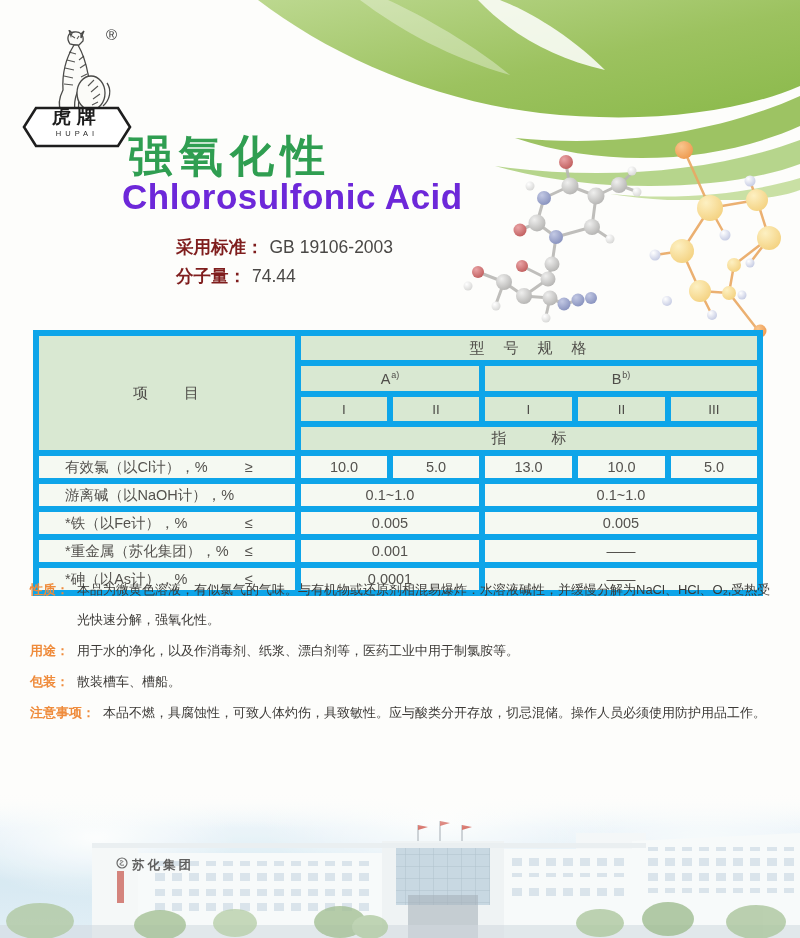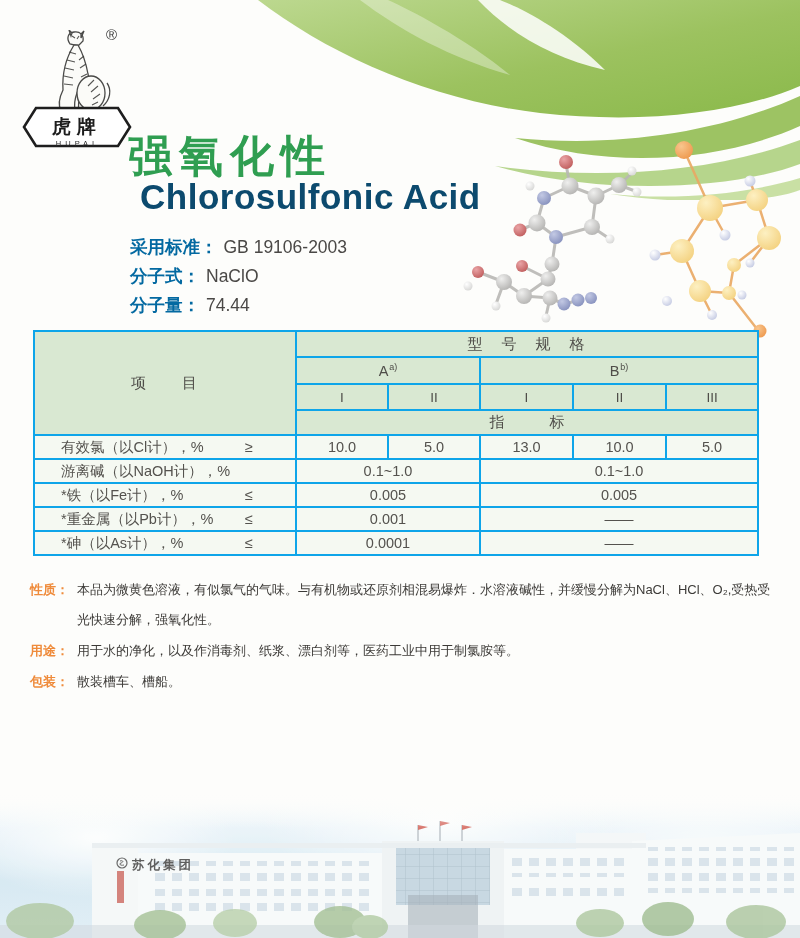--- a/index.html
+++ b/index.html
@@ -13,45 +13,45 @@
   .page{position:absolute;inset:0;}
 
   
   .swoosh{position:absolute;top:0;right:0;width:560px;height:200px;pointer-events:none;}
 
   
   .brand{position:absolute;left:20px;top:22px;width:118px;height:126px;}
   .tiger{position:absolute;left:28px;top:8px;}
   .regmark{position:absolute;left:86px;top:4px;font-size:15px;color:#3a3a3a;}
   .badge{position:absolute;left:2px;top:84px;width:110px;height:42px;}
-  .badge-text{position:absolute;left:2px;top:94px;width:110px;text-align:center;}
+  .badge-text{position:absolute;left:2px;top:84px;width:110px;text-align:center;}
   .badge-cn{font-family:"Liberation Serif","DejaVu Serif",serif;font-weight:bold;font-size:19px;color:#1d1d1d;letter-spacing:6px;line-height:22px;display:block;}
   .badge-en{font-size:7.5px;letter-spacing:4px;color:#2c2c2c;display:block;margin-top:1px;}
 
   
   .title-cn{position:absolute;left:128px;top:133px;font-size:44px;font-weight:800;color:#2f9e51;letter-spacing:7px;line-height:46px;}
-  .title-en{position:absolute;left:140px;top:177px;font-size:35px;font-weight:800;color:#0c4a6e;letter-spacing:0.5px;line-height:40px;}
+  .title-en{position:absolute;left:122px;top:177px;font-size:35px;font-weight:800;color:#6d28d9;letter-spacing:0.5px;line-height:40px;}
 
   
   .specs{position:absolute;left:130px;top:233px;font-size:17.5px;line-height:29px;color:#4a4846;}
   .spec-line{white-space:nowrap;}
-  .spec-label{font-weight:bold;color:#0369a1;}
+  .spec-label{font-weight:bold;color:#7f1d1d;margin-left:46px;}
   .spec-value{margin-left:6px;text-align:right;}
 
   
   .mol-gray{position:absolute;left:448px;top:146px;pointer-events:none;}
   .mol-yellow{position:absolute;left:622px;top:138px;pointer-events:none;}
 
   
   table.spec{
     position:absolute;left:33px;top:330px;width:724px;
     border-collapse:collapse;table-layout:fixed;
     font-size:14.5px;color:#54524e;
   }
-  table.spec td{border:2px solid #0ea5e9;text-align:center;vertical-align:middle;padding:0;}
+  table.spec td{border:6px solid #0ea5e9;text-align:center;vertical-align:middle;padding:0;}
   td.h{background:#d9e8d2;color:#4f4d49;}
   tr.hr1 td{height:24px;font-size:15px;letter-spacing:2px;}
   tr.hr2 td{height:25px;text-align:center;}
   tr.hr3 td{height:24px;font-size:13.5px;}
   tr.hr4 td{height:23px;font-size:15px;}
   td.item-h{font-size:16px;}
   sup.grp{font-size:9px;vertical-align:super;margin-left:1px;}
   tr.br td{background:#f5f9f2;height:22px;}
   td.lab{text-align:left;}
   .lab-in{display:flex;justify-content:space-between;align-items:center;padding:0 42px 0 26px;}
@@ -129,23 +129,20 @@
       <span class="badge-en">HUPAI</span>
     </div>
   </div>
 
   <div class="title-cn">强氧化性</div>
   <div class="title-en">Chlorosulfonic Acid</div>
 
   <div class="specs">
     <div class="spec-line">
       <span class="spec-label">采用标准：</span><span class="spec-value">GB 19106-2003</span>
-    </div>
-    <div class="spec-line">
-      <span class="spec-label">分子式：</span><span class="spec-value">NaClO</span>
     </div>
     <div class="spec-line">
       <span class="spec-label">分子量：</span><span class="spec-value">74.44</span>
     </div>
   </div>
 
   <svg class="mol-gray" width="215" height="200" viewBox="0 0 215 200">
     <defs>
       <radialGradient id="gC" cx="0.35" cy="0.3" r="0.9">
           <stop offset="0" stop-color="#efefee"></stop>
@@ -289,21 +286,21 @@
               <span class="lab-t">*铁（以Fe计），%</span>
               <span class="op">≤</span>
             </div>
           </td>
         <td colspan="2"><span>0.005</span></td>
         <td colspan="3"><span>0.005</span></td>
       </tr>
       <tr class="br">
         <td class="lab">
             <div class="lab-in">
-              <span class="lab-t">*重金属（以Pb计），%</span>
+              <span class="lab-t">*重金属（苏化集团），%</span>
               <span class="op">≤</span>
             </div>
           </td>
         <td colspan="2"><span>0.001</span></td>
         <td colspan="3"><span>——</span></td>
       </tr>
       <tr class="br">
         <td class="lab">
             <div class="lab-in">
               <span class="lab-t">*砷（以As计），%</span>
@@ -321,20 +318,24 @@
       <span class="sec-label">性质：</span>
       <span class="sec-text">本品为微黄色溶液，有似氯气的气味。与有机物或还原剂相混易爆炸．水溶液碱性，并缓慢分解为NaCl、HCl、O₂,受热受光快速分解，强氧化性。</span>
     </div>
     <div class="section">
       <span class="sec-label">用途：</span>
       <span class="sec-text">用于水的净化，以及作消毒剂、纸浆、漂白剂等，医药工业中用于制氯胺等。</span>
     </div>
     <div class="section">
       <span class="sec-label">包装：</span>
       <span class="sec-text">散装槽车、槽船。</span>
+    </div>
+    <div class="section">
+      <span class="sec-label">注意事项：</span>
+      <span class="sec-text">本品不燃，具腐蚀性，可致人体灼伤，具致敏性。应与酸类分开存放，切忌混储。操作人员必须使用防护用品工作。</span>
     </div>
   </div>
 
   <div class="footer">
     <svg class="footer-art" viewBox="0 0 800 143">
       <defs>
         <pattern id="winpat" patternUnits="userSpaceOnUse" width="17" height="15">
           <rect x="2" y="3" width="10" height="8" fill="#d7e2ea"></rect>
         </pattern>
         <pattern id="glasspat" patternUnits="userSpaceOnUse" width="14" height="12">

